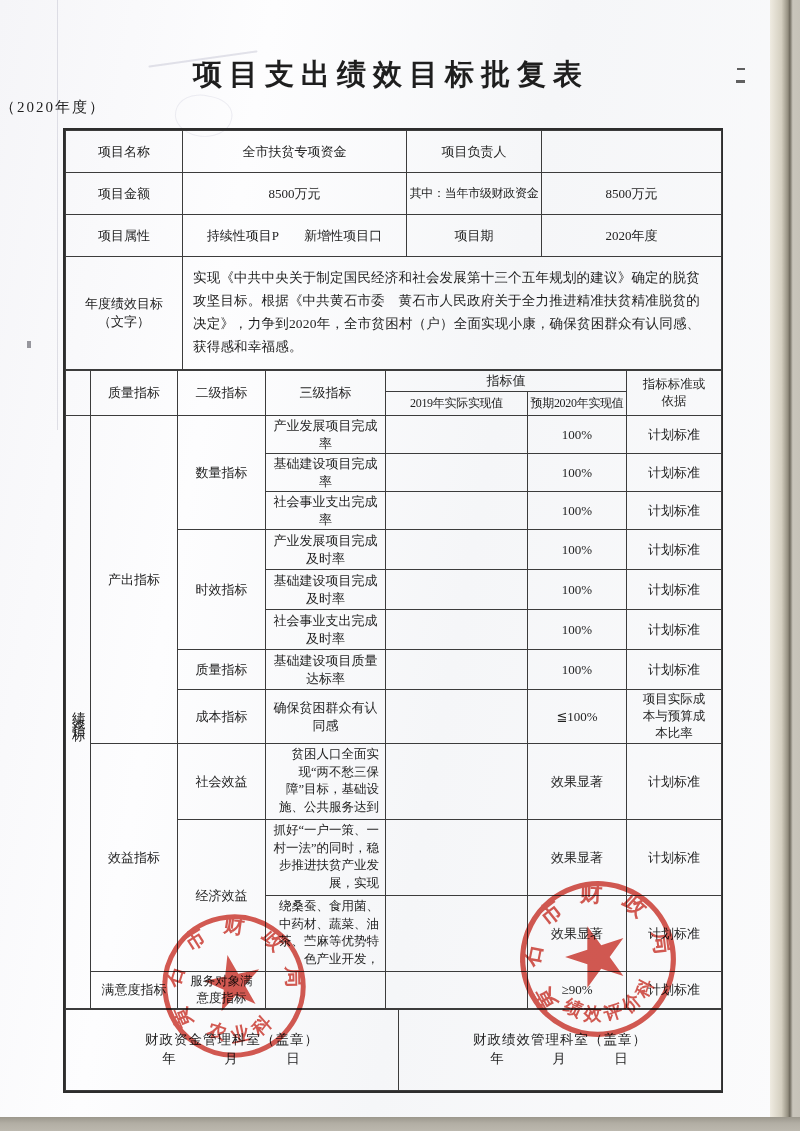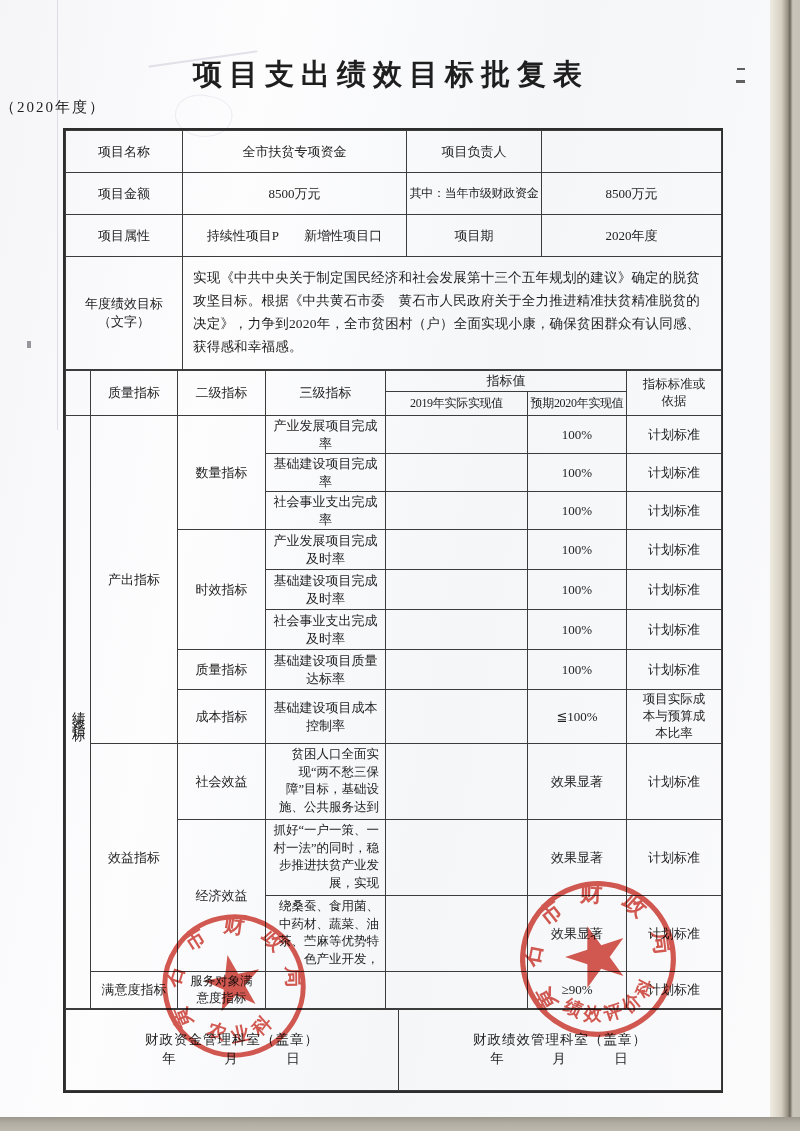--- a/index.html
+++ b/index.html
@@ -166,21 +166,21 @@
     </tr>
     <tr style="height:40px">
       <td>质量指标</td>
       <td>基础建设项目质量达标率</td>
       <td></td>
       <td>100%</td>
       <td>计划标准</td>
     </tr>
     <tr style="height:45px">
       <td>成本指标</td>
-      <td>基础建设项目成本控制率</td>
+      <td>确保贫困群众有认同感</td>
       <td></td>
       <td>≦100%</td>
       <td class="stdsmall">项目实际成本与预算成本比率</td>
     </tr>
     <tr style="height:42px">
       <td rowspan="3">效益指标</td>
       <td>社会效益</td>
       <td class="longtext">贫困人口全面实现“两不愁三保障”目标，基础设施、公共服务达到</td>
       <td></td>
       <td>效果显著</td>

